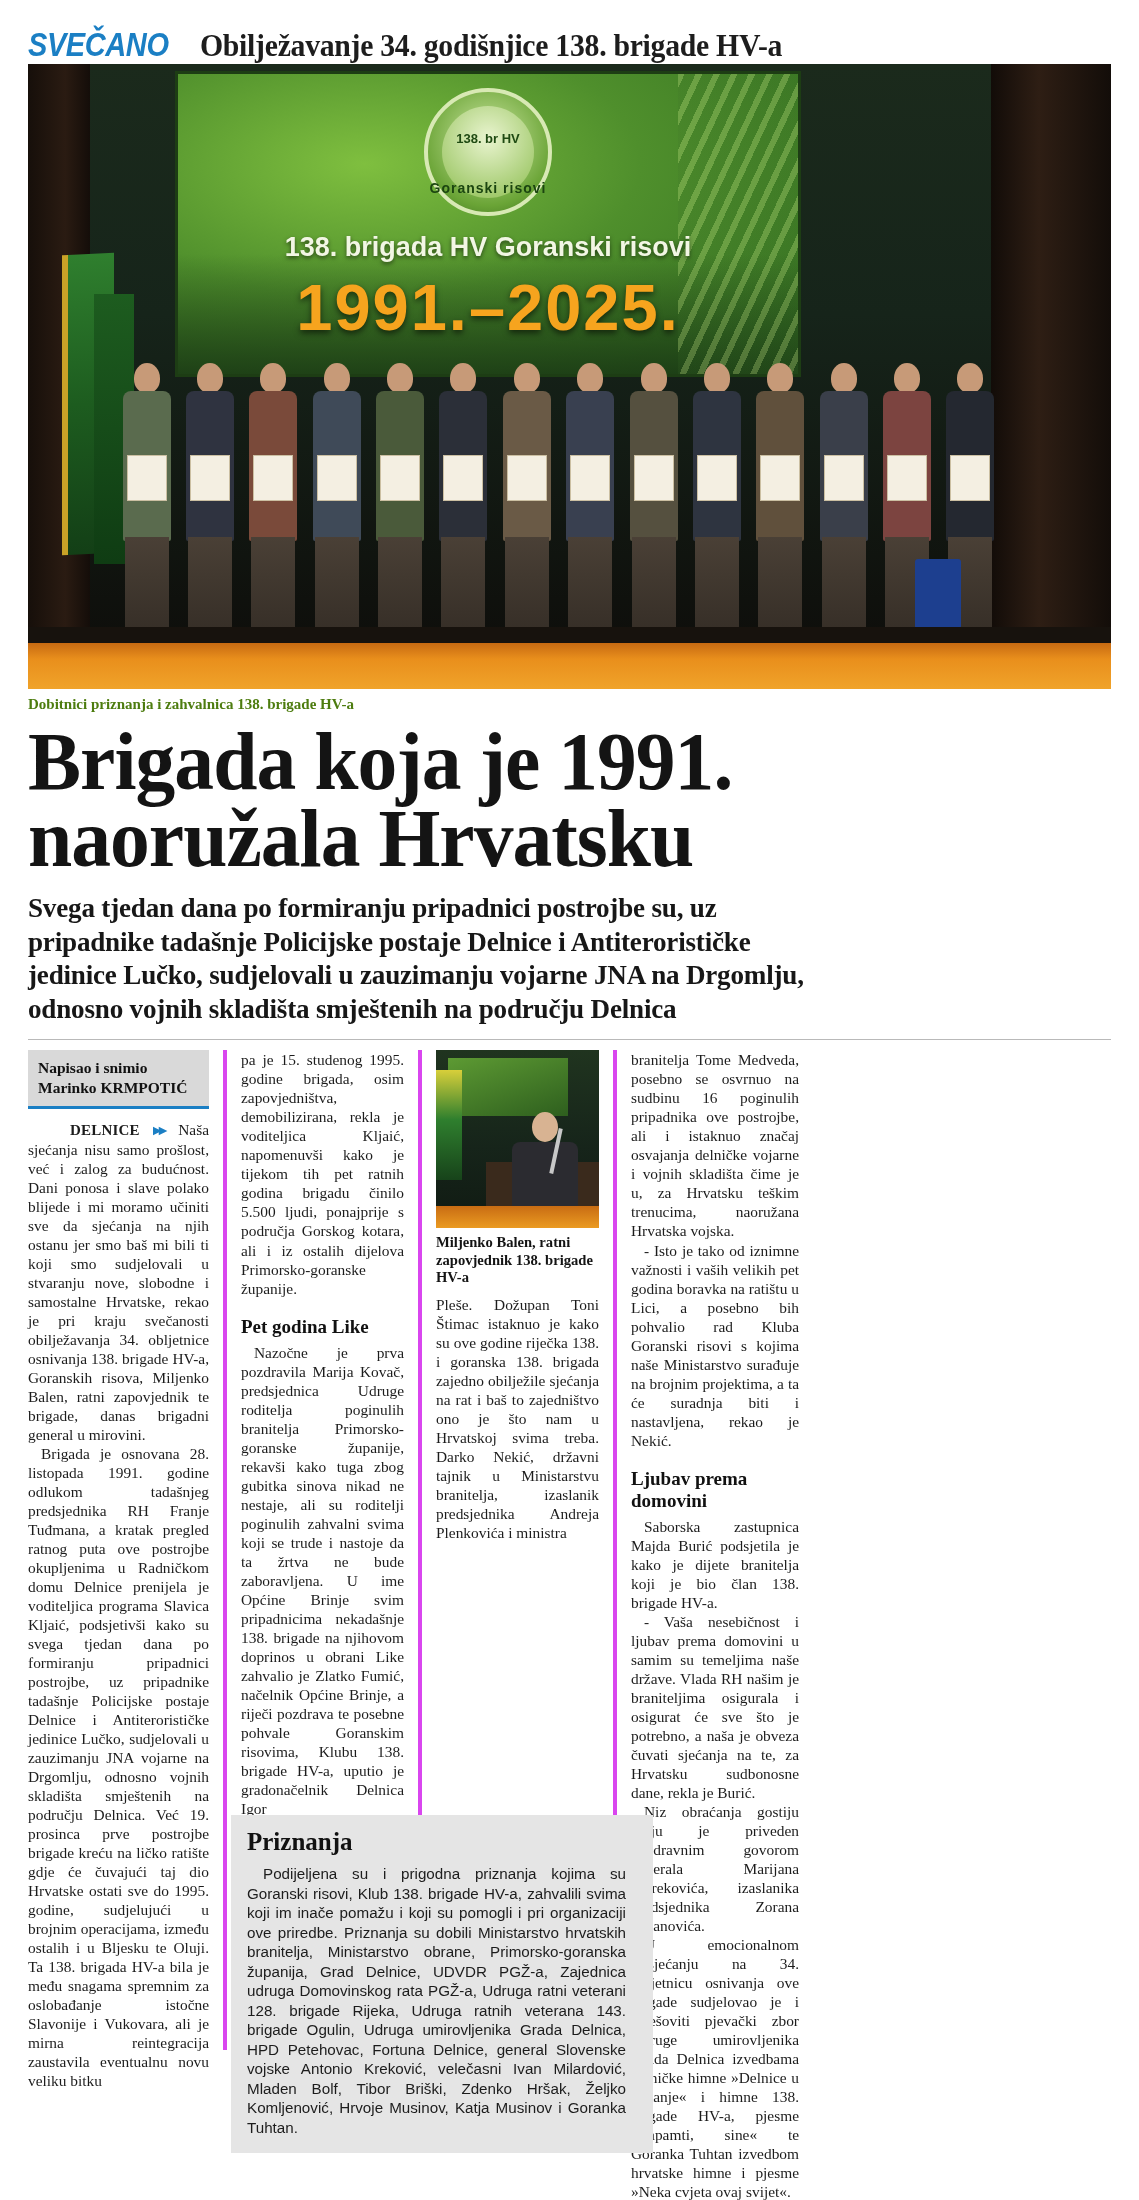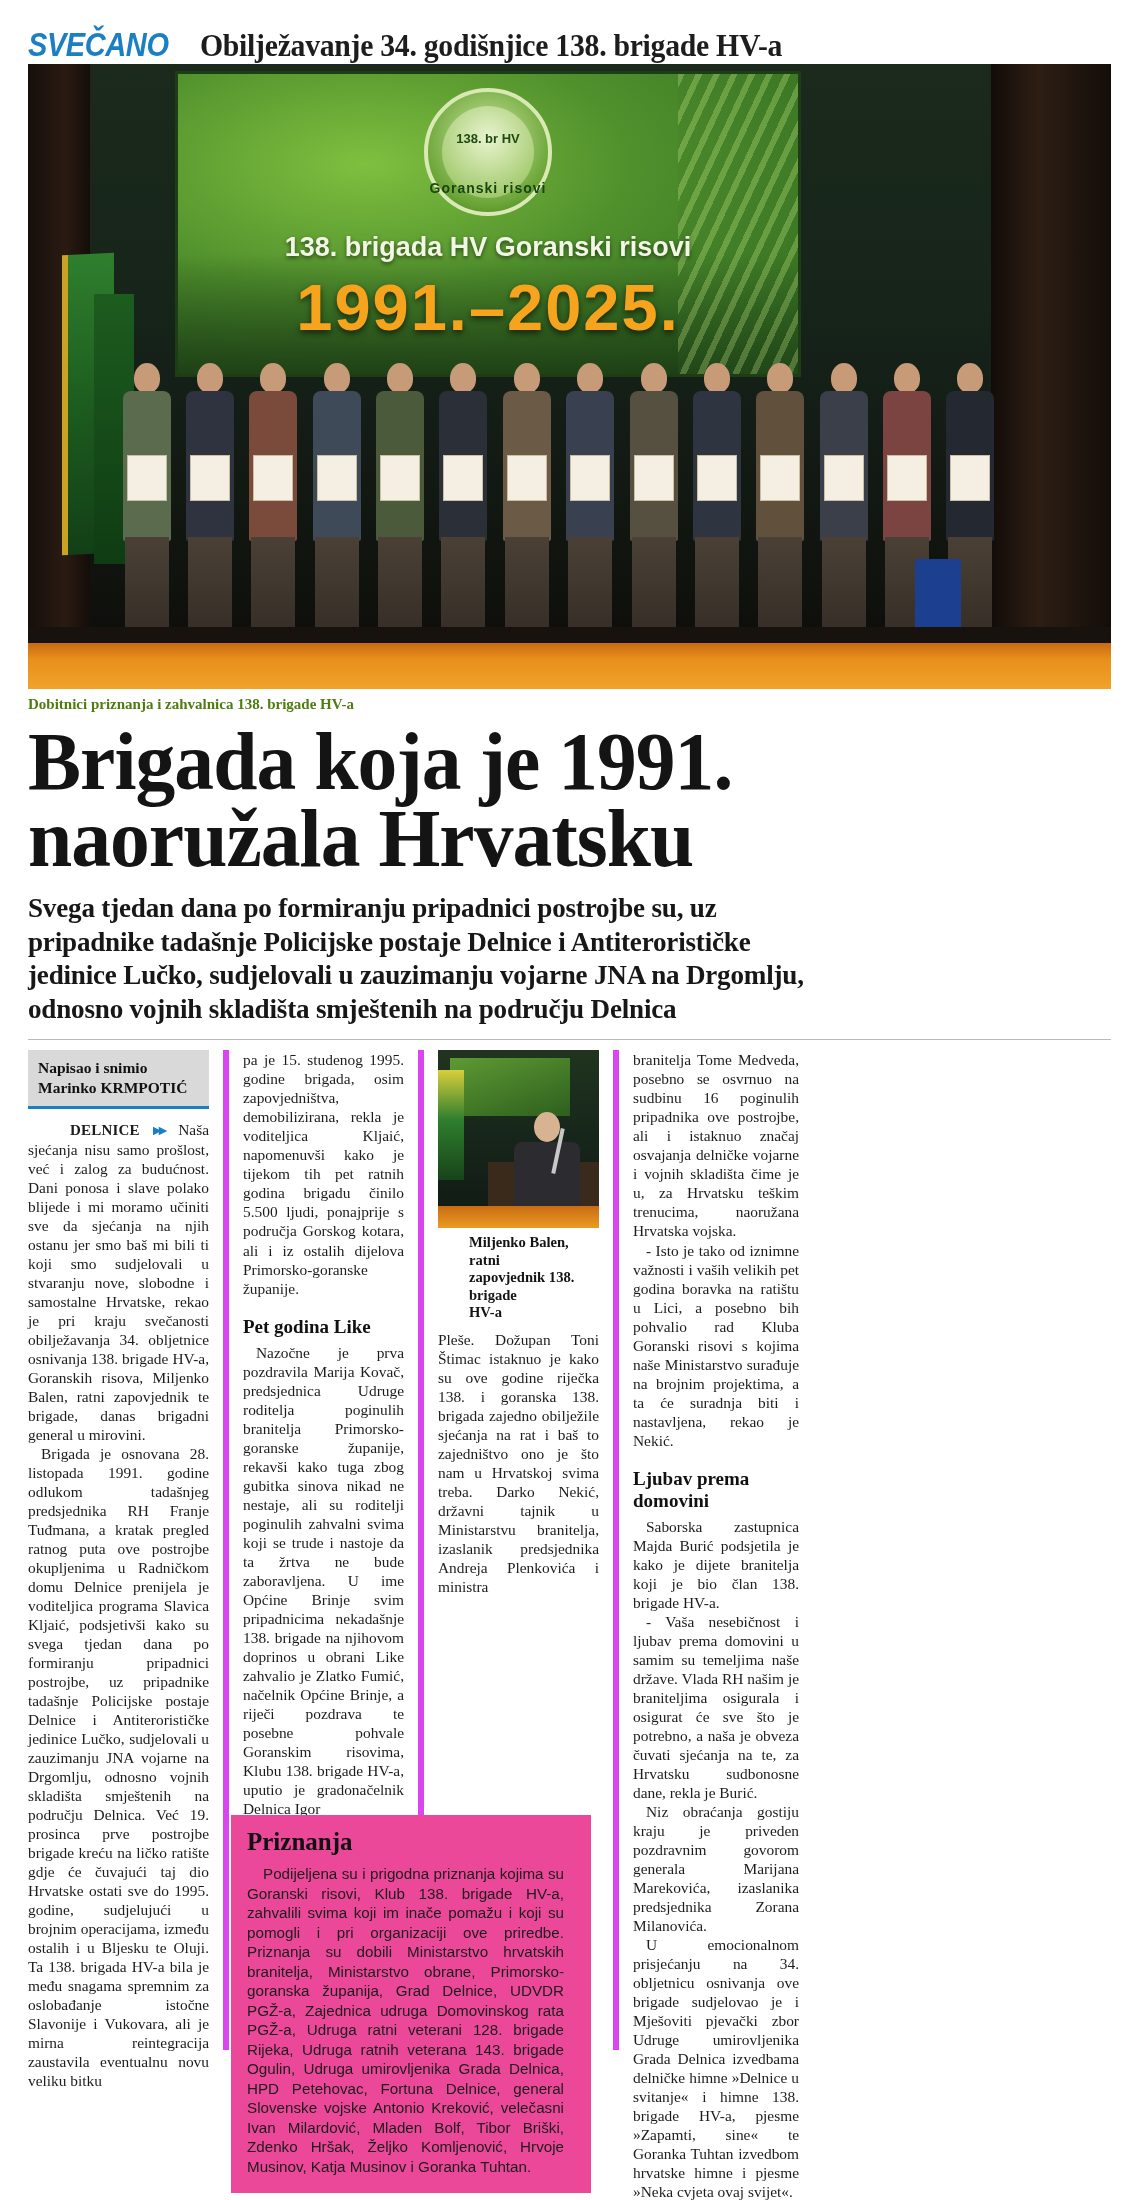--- a/index.html
+++ b/index.html
@@ -223,21 +223,21 @@
     display: flex;
     gap: 0;
     margin-top: 10px;
     height: 1000px;
   }
   .col {
     width: 195px;
     padding-right: 14px;
     position: relative;
   }
-  .col + .col { border-left: 6px solid #d946ef; padding-left: 14px; }
+  .col + .col { border-left: 4px solid #d946ef; padding-left: 14px; }
   .col.wide { width: 200px; }
 
   .byline-box {
     background: #d9d9d9;
     padding: 8px 10px 9px 10px;
     border-bottom: 3px solid #1b7fc4;
     margin-bottom: 11px;
   }
   .byline-box .l1 {
     font-family: "Liberation Serif", serif;
@@ -293,30 +293,29 @@
   .ip-podium { position: absolute; left: 50px; bottom: 22px; width: 120px; height: 44px;
     background: #3a2a1c; }
 
   .inner-caption {
     font-family: "Liberation Serif", serif;
     font-weight: bold;
     font-size: 14.6px;
     line-height: 1.2;
     padding: 6px 0 8px 0;
     color: #141414;
-    margin-left: 31px;
   }
 
   
   .priznanja {
     position: absolute;
     left: 231px;
     top: 1815px;
-    width: 360px;
-    background: #ec4899;
+    width: 422px;
+    background: #e5e5e5;
     padding: 13px 27px 16px 16px;
   }
   .priznanja h2 {
     font-family: "Liberation Serif", serif;
     font-weight: bold;
     font-size: 25px;
     margin: 0 0 8px 0;
     color: #111;
   }
   .priznanja p {

